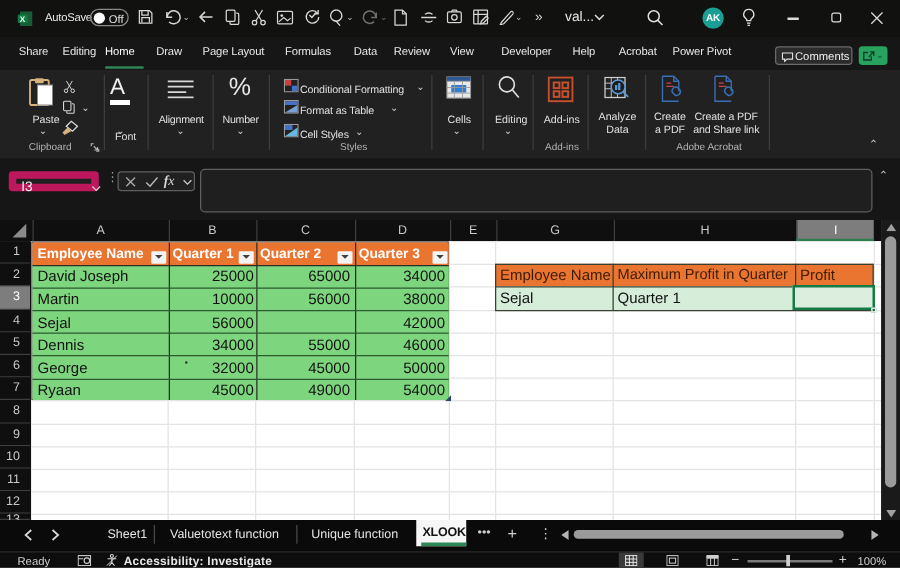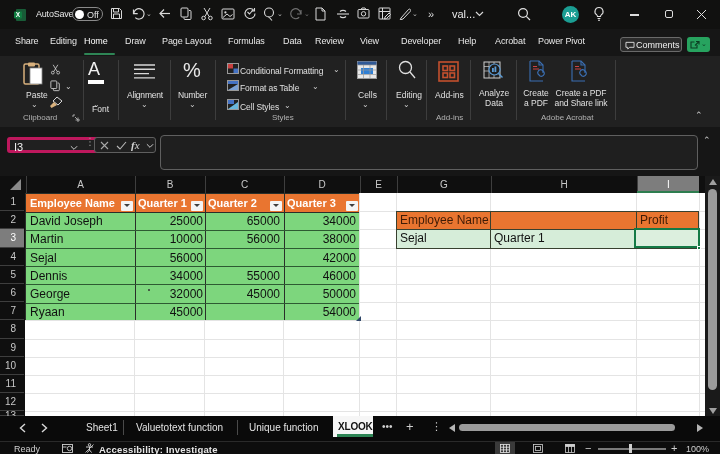--- a/index.html
+++ b/index.html
@@ -304,21 +304,21 @@
       <path d="M2 1 h9 l4 4 v8 M15 21 h-13 v-20"></path>
       <path d="M11 1 v4 h4"></path>
       <path d="M10 14 a3 3 0 0 1 4-4 l2 2 a3 3 0 0 1-4 4 z" stroke-width="1.2"></path>
       <path d="M5 6.5 h4 M5 9 h6" stroke="#c44" stroke-width="1"></path>
     </svg>
     <div class="abs" style="left:551px;top:32px;font-size:8.5px;text-align:center;width:60px;line-height:10px;letter-spacing:-0.1px">Create a PDF<br>and Share link</div>
     <div class="abs grp-label" style="left:541px;top:57px">Adobe Acrobat</div>
     <div class="abs" style="left:695px;top:54px;font-size:9px;color:#cfcfcf">⌃</div>
   </div>
   <div id="fbar" class="abs">
-    <div class="abs" style="left:7px;top:10px;width:96px;height:16px;background:#202020;border:3px solid #be185d;border-radius:3px">
+    <div class="abs" style="left:7px;top:10px;width:72px;height:16px;background:#202020;border:6px solid #be185d;border-radius:3px">
       <div class="abs" style="left:4px;top:1px;font-size:11px;color:#f0f0f0">I3</div>
       <svg class="abs" style="left:60px;top:5px" width="8" height="6" viewBox="0 0 9 6" fill="none" stroke="#cfcfcf" stroke-width="1.1">
         <path d="M1 1 L4.5 4.5 L8 1"></path>
       </svg>
     </div>
     <div class="abs" style="left:85px;top:9px;color:#9a9a9a;font-size:10px">⋮</div>
     <div class="abs" style="left:94px;top:10px;width:62px;height:16px;background:#202020;border:1px solid #5f5f5f;border-radius:3px">
       <svg class="abs" style="left:5px;top:3px" width="9" height="9" viewBox="0 0 9 9" stroke="#a8a8a8" stroke-width="1.1">
         <path d="M1 1 L8 8 M8 1 L1 8"></path>
       </svg>
@@ -423,40 +423,42 @@
         <div class="cell num" style="left:109px;top:18.2px;width:68px">25000</div>
         <div class="cell num" style="left:109px;top:36.4px;width:68px">10000</div>
         <div class="cell num" style="left:109px;top:54.6px;width:68px">56000</div>
         <div class="cell num" style="left:109px;top:72.8px;width:68px">34000</div>
         <div class="cell num" style="left:109px;top:91px;width:68px">32000</div>
         <div class="cell num" style="left:109px;top:109.2px;width:68px">45000</div>
         <div class="cell num" style="left:179px;top:18.2px;width:75px">65000</div>
         <div class="cell num" style="left:179px;top:36.4px;width:75px">56000</div>
         <div class="cell num" style="left:179px;top:72.8px;width:75px">55000</div>
         <div class="cell num" style="left:179px;top:91px;width:75px">45000</div>
+        <div class="cell num" style="left:179px;top:109.2px;width:75px">49000</div>
         <div class="cell num" style="left:258px;top:18.2px;width:72px">34000</div>
         <div class="cell num" style="left:258px;top:36.4px;width:72px">38000</div>
         <div class="cell num" style="left:258px;top:54.6px;width:72px">42000</div>
         <div class="cell num" style="left:258px;top:72.8px;width:72px">46000</div>
         <div class="cell num" style="left:258px;top:91px;width:72px">50000</div>
         <div class="cell num" style="left:258px;top:109.2px;width:72px">54000</div>
         <div class="abs" style="left:122px;top:95px;width:2px;height:2px;background:#333;border-radius:50%"></div>
         <svg class="abs" style="left:330px;top:122px" width="5" height="5" viewBox="0 0 5 5">
           <path d="M5 0 L5 5 L0 5 z" fill="#2e4668"></path>
         </svg>
       </div>
 
       <div id="rtable" class="abs" style="left:371px;top:18.2px;width:303px;height:36.4px">
         <div class="abs" style="left:0;top:0;width:303px;height:18.2px;background:#E97530"></div>
         <div class="abs" style="left:0;top:18.2px;width:303px;height:18.2px;background:#D6EDD9"></div>
         <div class="abs" style="left:0;top:0;width:303px;height:37.4px;border:1px solid #38402f"></div>
         <div class="abs" style="left:93.5px;top:0;width:1px;height:36.4px;background:#38402f"></div>
         <div class="abs" style="left:239.5px;top:0;width:1px;height:36.4px;background:#38402f"></div>
         <div class="abs" style="left:0;top:18.2px;width:303px;height:1px;background:#38402f"></div>
         <div class="cell" style="left:4px;top:0px;color:#401c06">Employee Name</div>
+        <div class="cell" style="left:98px;top:0px;color:#401c06;font-size:11.7px">Maximum Profit in Quarter</div>
         <div class="cell" style="left:244px;top:0px;color:#401c06">Profit</div>
         <div class="cell" style="left:4px;top:18.2px">Sejal</div>
         <div class="cell" style="left:98px;top:18.2px">Quarter 1</div>
 
         <div class="abs" style="left:238px;top:16.6px;width:66px;height:20.4px;border:2px solid #157a46;background:#DCEFDE"></div>
         <div class="abs" style="left:301px;top:34.8px;width:4px;height:4px;background:#157a46;border:1px solid #fff"></div>
       </div>
     </div>
   </div>
   <div id="vscroll" class="abs">

